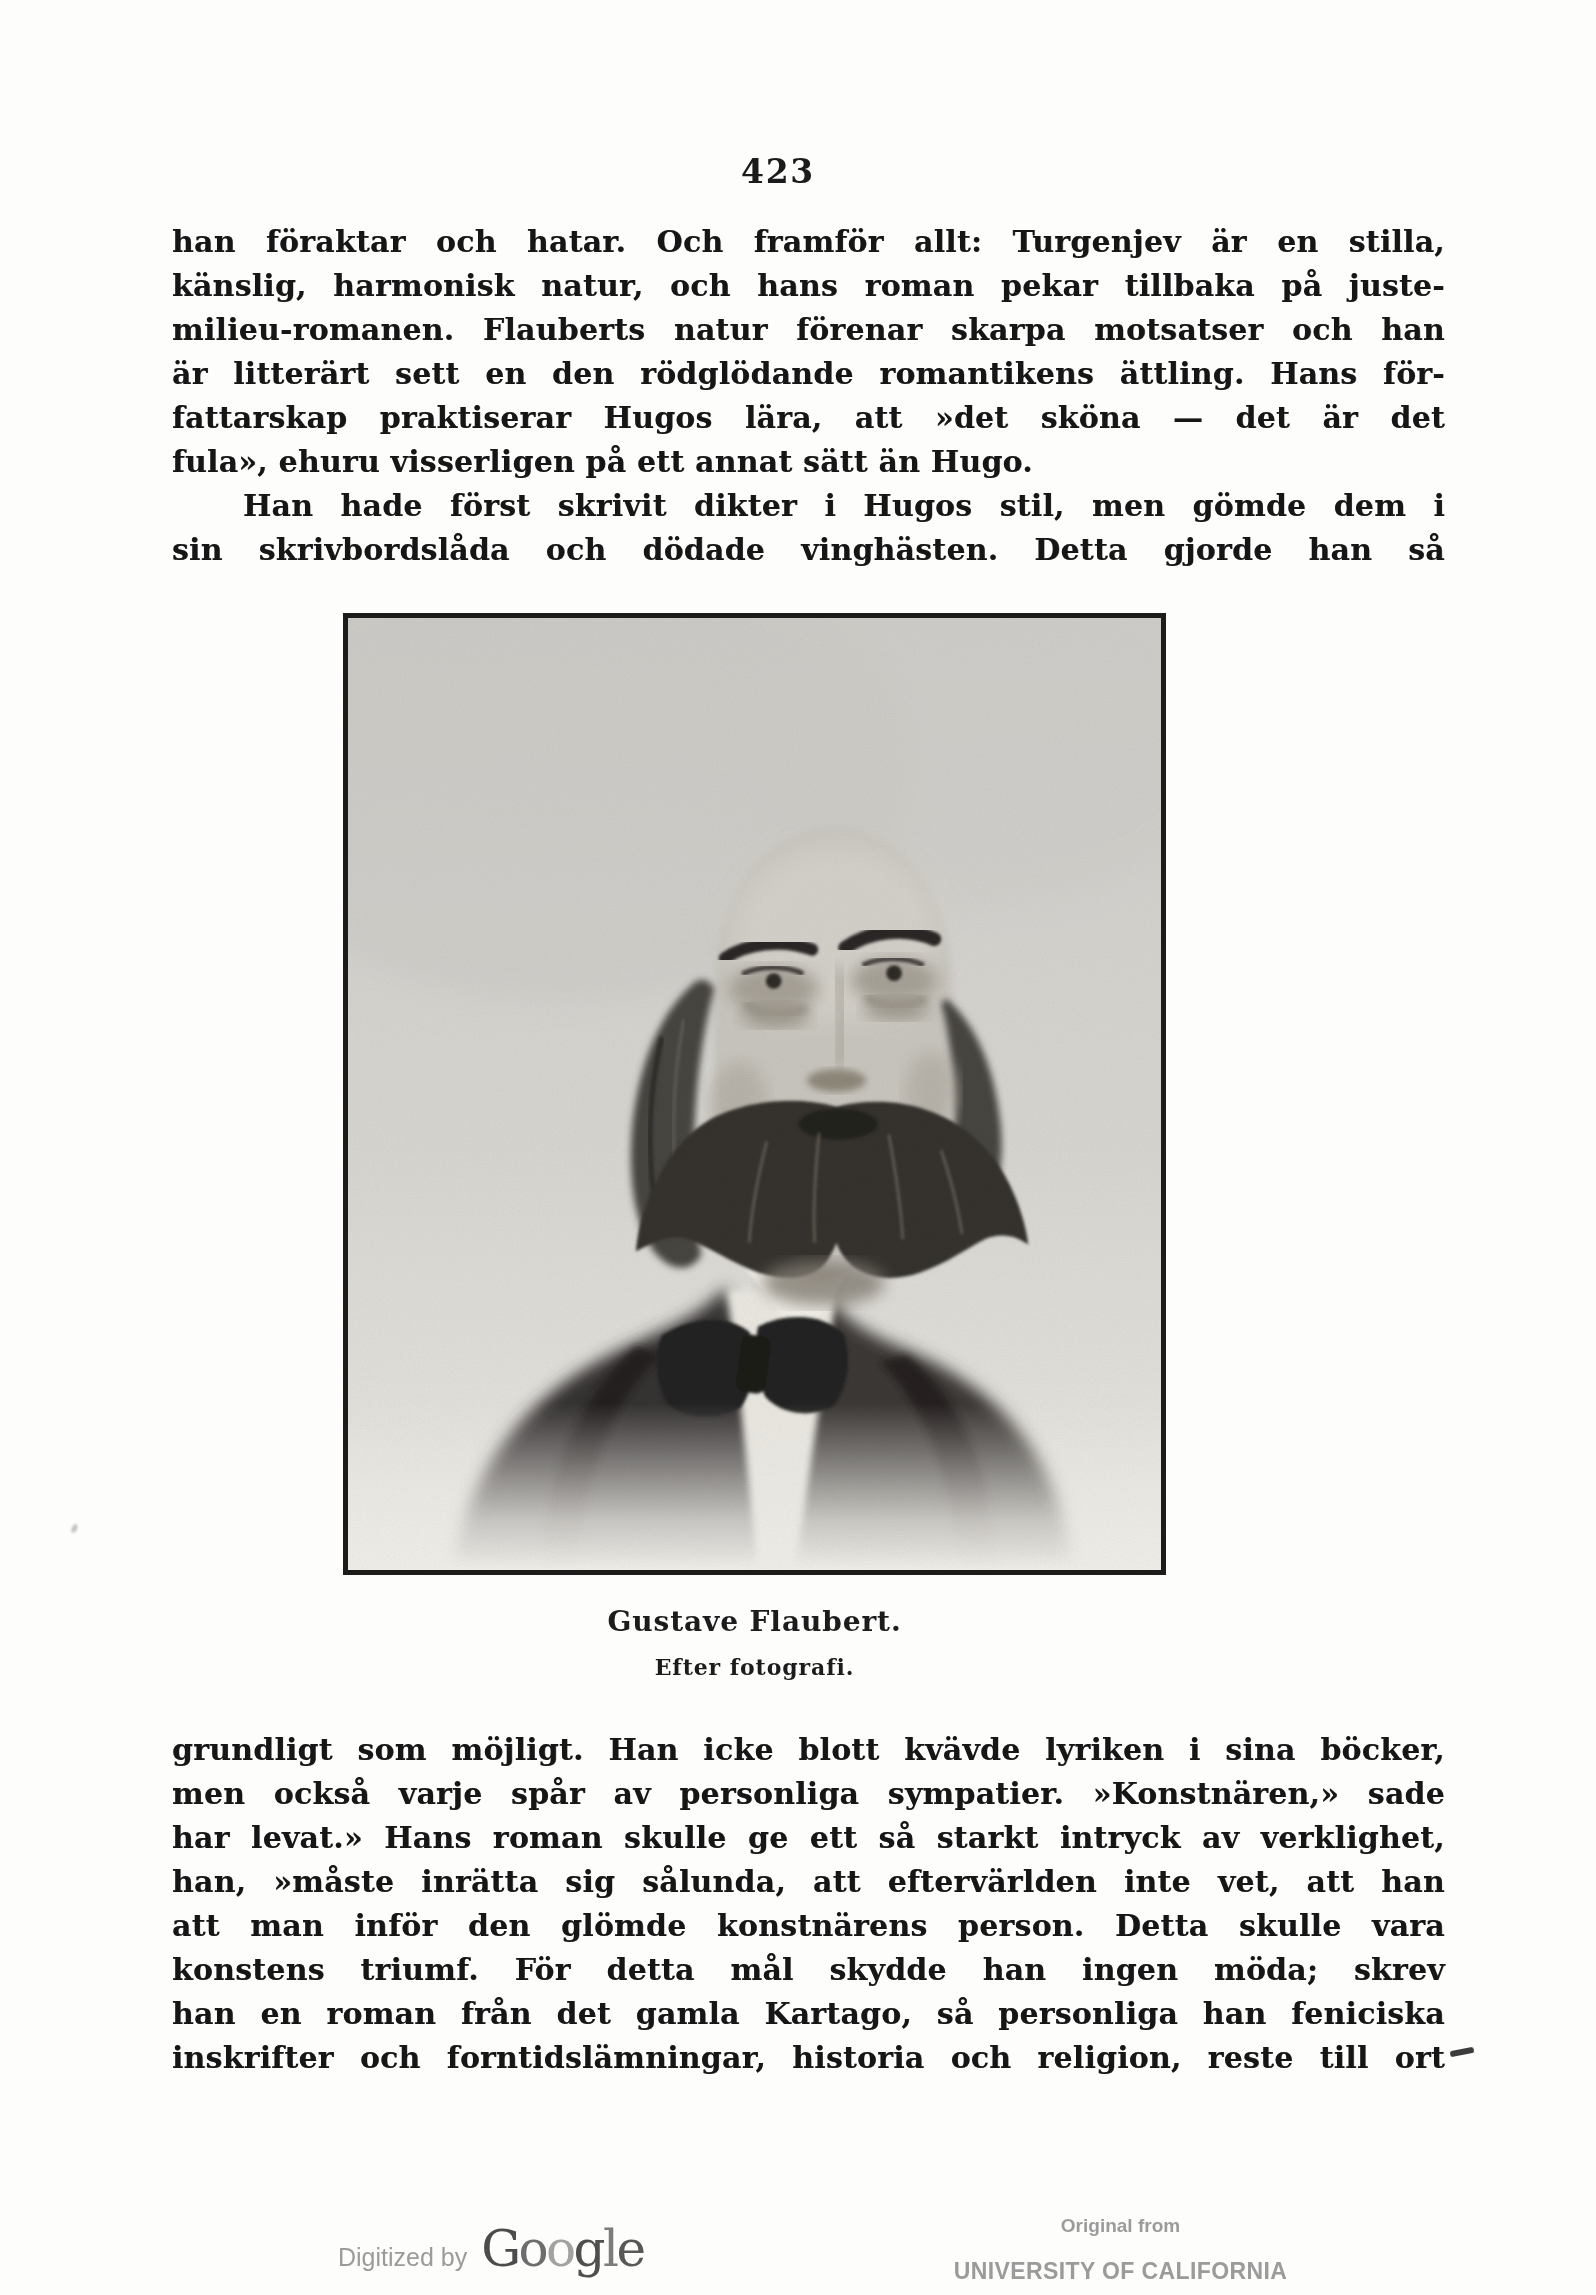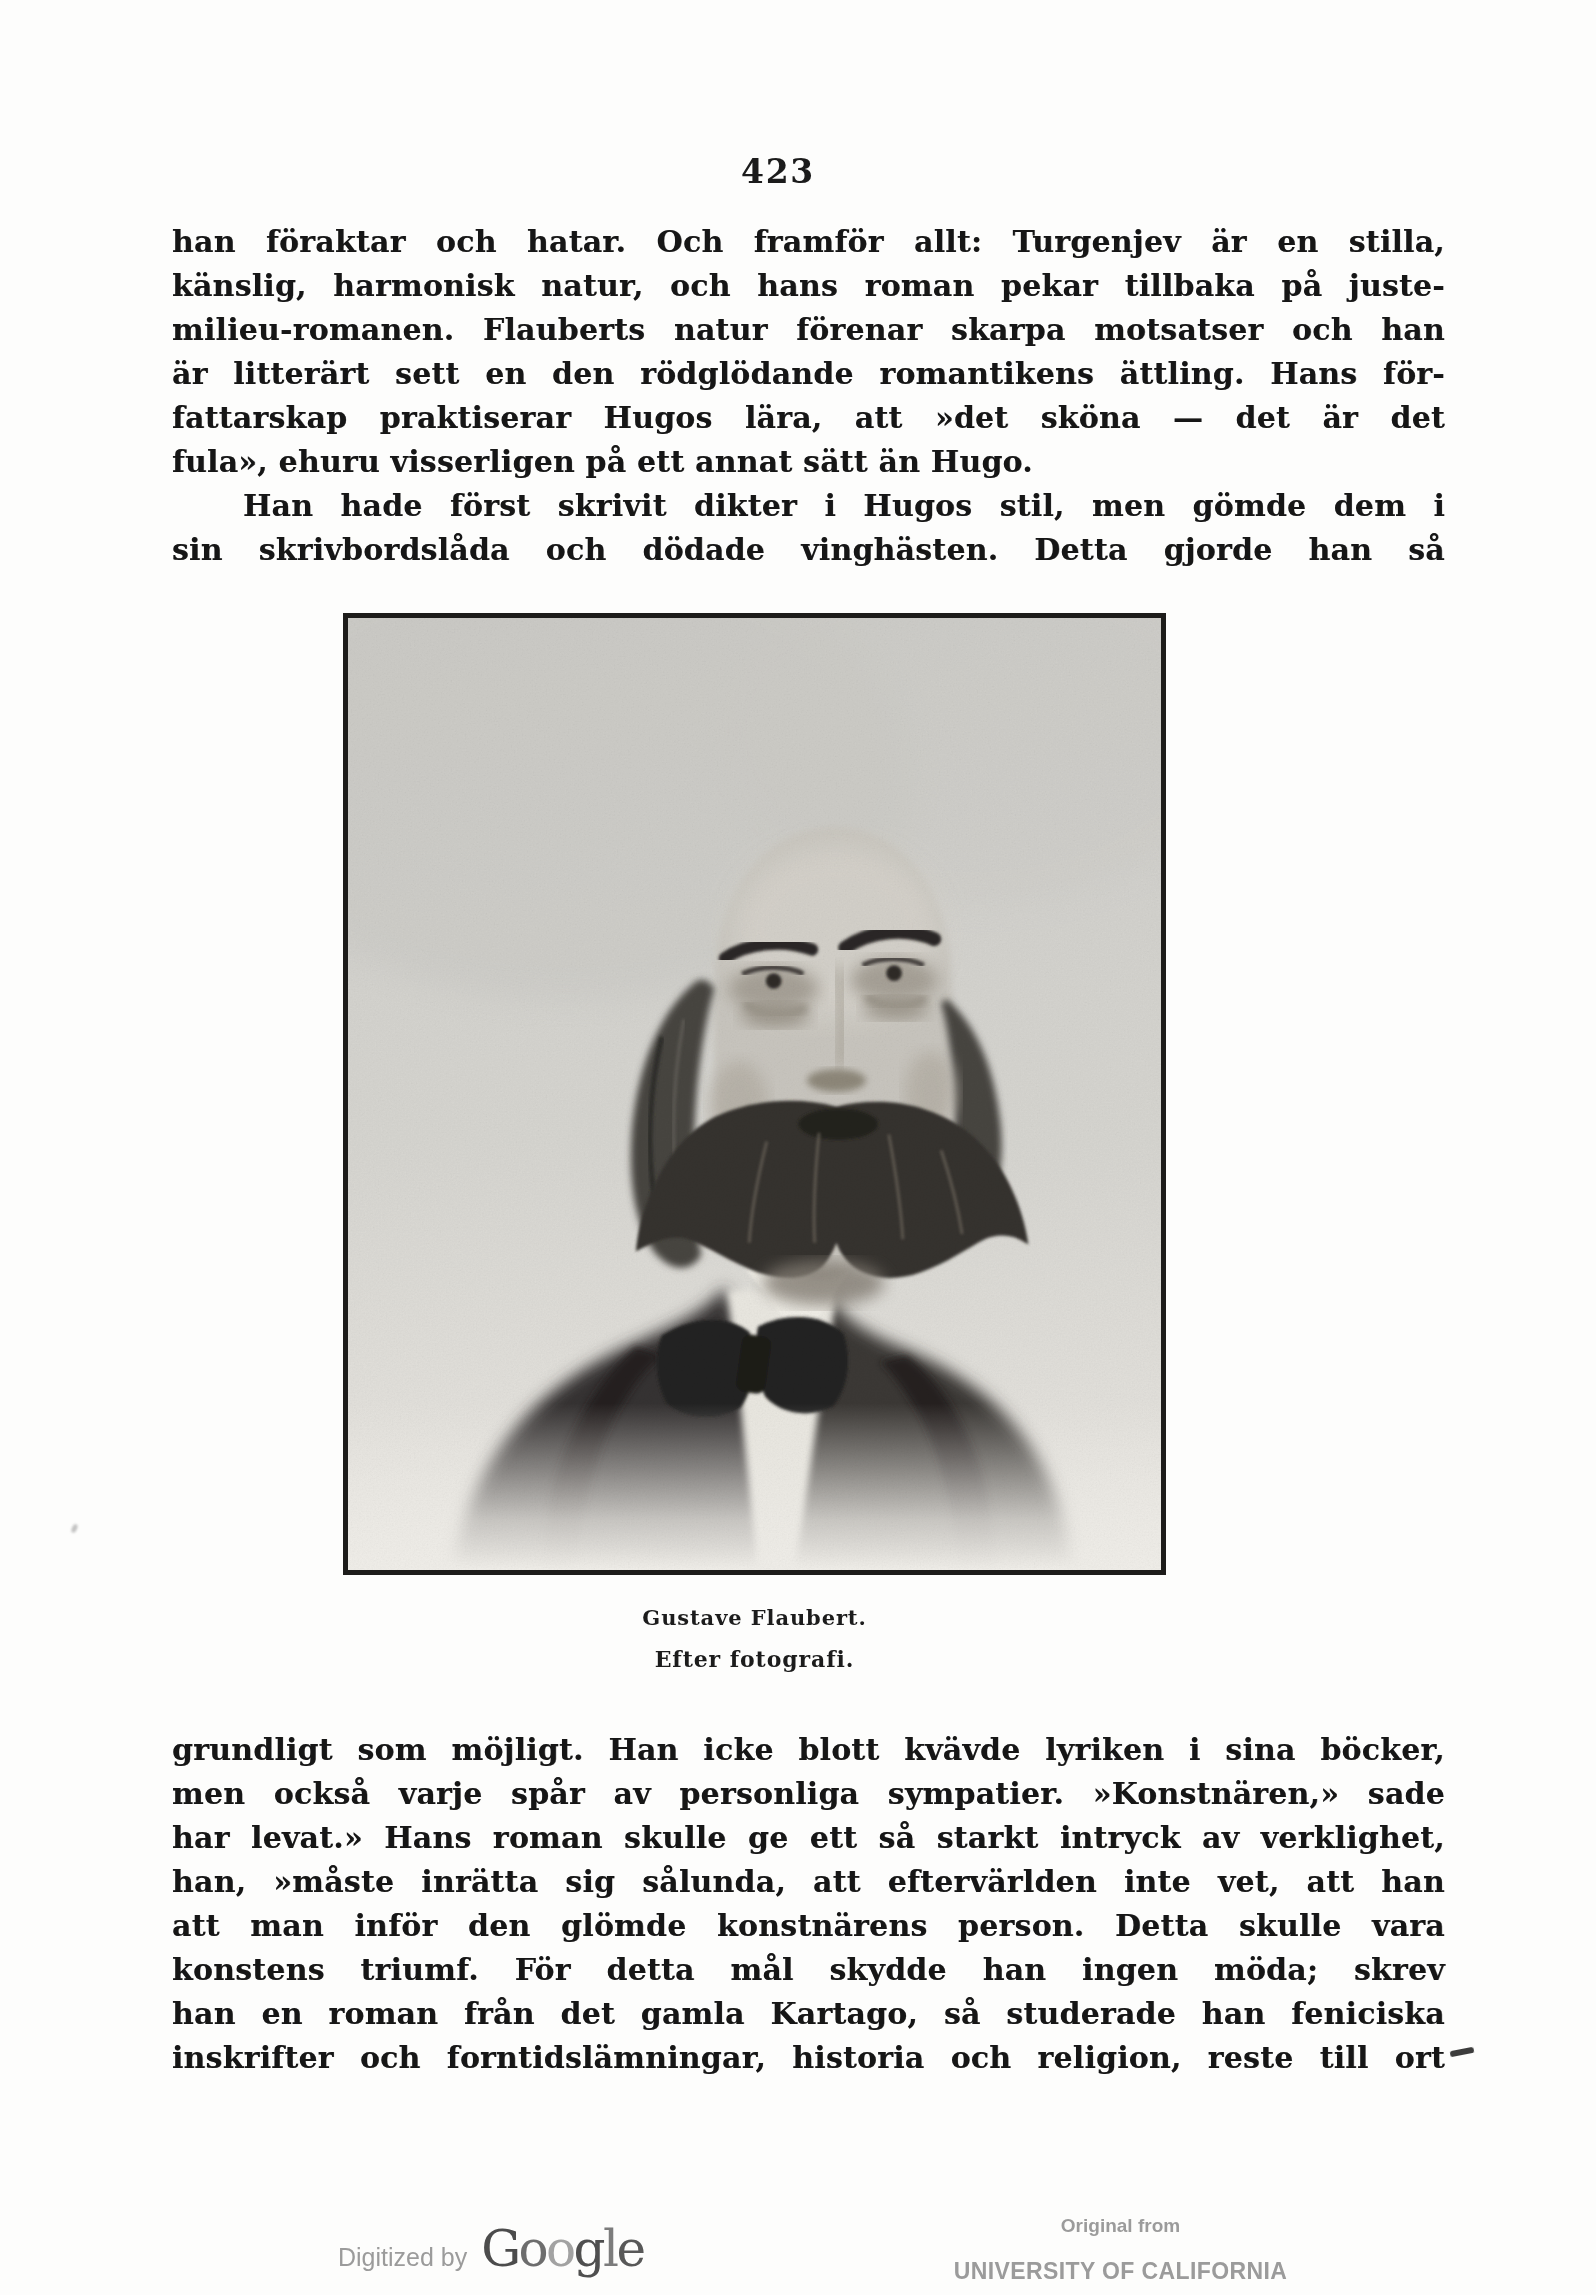--- a/index.html
+++ b/index.html
@@ -26,21 +26,21 @@
   .ln.ind{text-indent:71px;}
   .photo-frame{
     position:absolute;left:343px;top:613px;width:823px;height:962px;
     box-sizing:border-box;border:5.2px solid #1d1c1a;background:#d5d4cf;
   }
   .photo-frame svg{display:block;width:100%;height:100%;}
   .caption{
     position:absolute;left:343px;top:1605px;width:823px;
     text-align:center;color:#1c1c1c;
   }
-  .cap-t{font-size:21px;font-weight:700;letter-spacing:0.9px;}
+  .cap-t{font-size:28px;font-weight:700;letter-spacing:0.9px;}
   .cap-s{font-size:22px;font-weight:700;letter-spacing:0.9px;margin-top:15.7px;}
   .ink-dash{
     position:absolute;left:1450px;top:2049px;width:23.5px;height:6.1px;
     background:#3c3c3c;transform:rotate(-11deg);border-radius:2.6px;filter:blur(0.5px);
   }
   .margin-dot{
     position:absolute;left:72px;top:1524px;width:5.2px;height:8.7px;
     background:#8a8a8a;opacity:0.5;border-radius:50%;
     transform:rotate(25deg);filter:blur(0.9px);
   }
@@ -182,21 +182,21 @@
     <div class="cap-s">Efter fotografi.</div>
   </div>
 
   <div class="para p2">
     <div class="ln">grundligt som möjligt.  Han icke blott kvävde lyriken i sina böcker,</div>
     <div class="ln">men också varje spår av personliga sympatier.  »Konstnären,» sade</div>
     <div class="ln">har levat.»  Hans roman skulle ge ett så starkt intryck av verklighet,</div>
     <div class="ln">han, »måste inrätta sig sålunda, att eftervärlden inte vet, att han</div>
     <div class="ln">att man inför den glömde konstnärens person.  Detta skulle vara</div>
     <div class="ln">konstens triumf.  För detta mål skydde han ingen möda; skrev</div>
-    <div class="ln">han en roman från det gamla Kartago, så studerade han feniciska</div>
+    <div class="ln">han en roman från det gamla Kartago, så personliga han feniciska</div>
     <div class="ln">inskrifter och forntidslämningar, historia och religion, reste till ort</div>
   </div>
 
   <div class="ink-dash"></div>
   <div class="margin-dot"></div>
 
   <div class="footer-left">
     <span class="dig">Digitized by</span>
     <span class="glogo"><span class="gl0">G</span><span class="gl1">o</span><span class="gl2">o</span><span class="gl3">g</span><span class="gl4">l</span><span class="gl5">e</span></span>
   </div>

